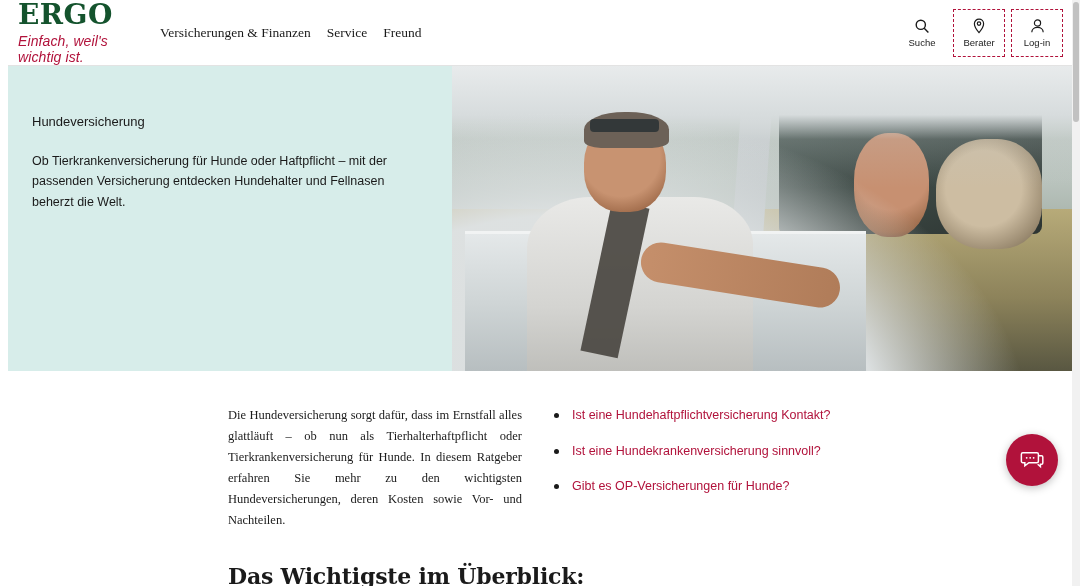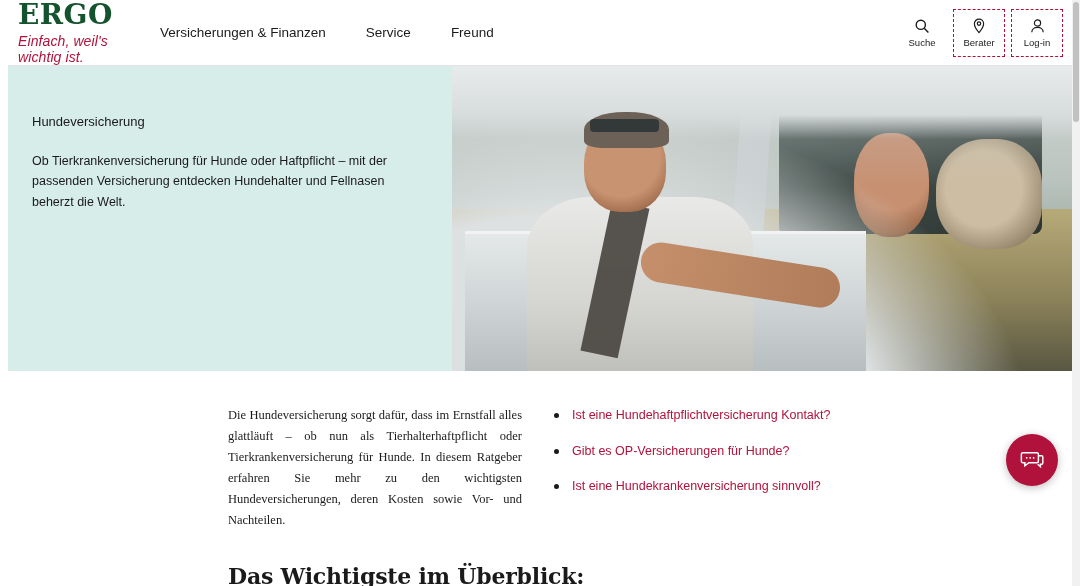--- a/index.html
+++ b/index.html
@@ -41,23 +41,24 @@
   .logo-claim {
     margin-top: 4px;
     font-size: 14px;
     font-style: italic;
     color: #b1123b;
     letter-spacing: 0.1px;
   }
   .mainnav {
     display: flex;
     align-items: center;
-    gap: 40px;
+    gap: 16px;
     margin-left: 10px;
     flex: 1 1 auto;
+    font-family: Liberation Serif, serif;
   }
   .mainnav a {
     font-size: 13.5px;
     color: #1a1a1a;
     text-decoration: none;
     white-space: nowrap;
   }
   .header-right {
     display: flex;
     align-items: center;
@@ -421,24 +422,24 @@
   <div class="content">
     <div class="col-left">
       <p class="intro-text">Die Hundeversicherung sorgt dafür, dass im Ernstfall alles glattläuft – ob nun als Tierhalterhaftpflicht oder Tierkrankenversicherung für Hunde. In diesem Ratgeber erfahren Sie mehr zu den wichtigsten Hundeversicherungen, deren Kosten sowie Vor- und Nachteilen.</p>
     </div>
     <div class="col-right">
       <ul class="qlist">
         <li>
           <a href="#">Ist eine Hundehaftpflichtversicherung Kontakt?</a>
         </li>
         <li>
-          <a href="#">Gibt es OP-Versicherungen für Hunde?</a>
+          <a href="#">Ist eine Hundekrankenversicherung sinnvoll?</a>
         </li>
         <li>
-          <a href="#">Ist eine Hundekrankenversicherung sinnvoll?</a>
+          <a href="#">Gibt es OP-Versicherungen für Hunde?</a>
         </li>
       </ul>
     </div>
   </div>
 
   <h2 class="section-h2">Das Wichtigste im Überblick:</h2>
 
   <div class="chat-fab">
     <span class="icn">
       <svg width="24" height="22" viewBox="0 0 26 24" fill="none" stroke="#ffffff" stroke-width="1.6">

